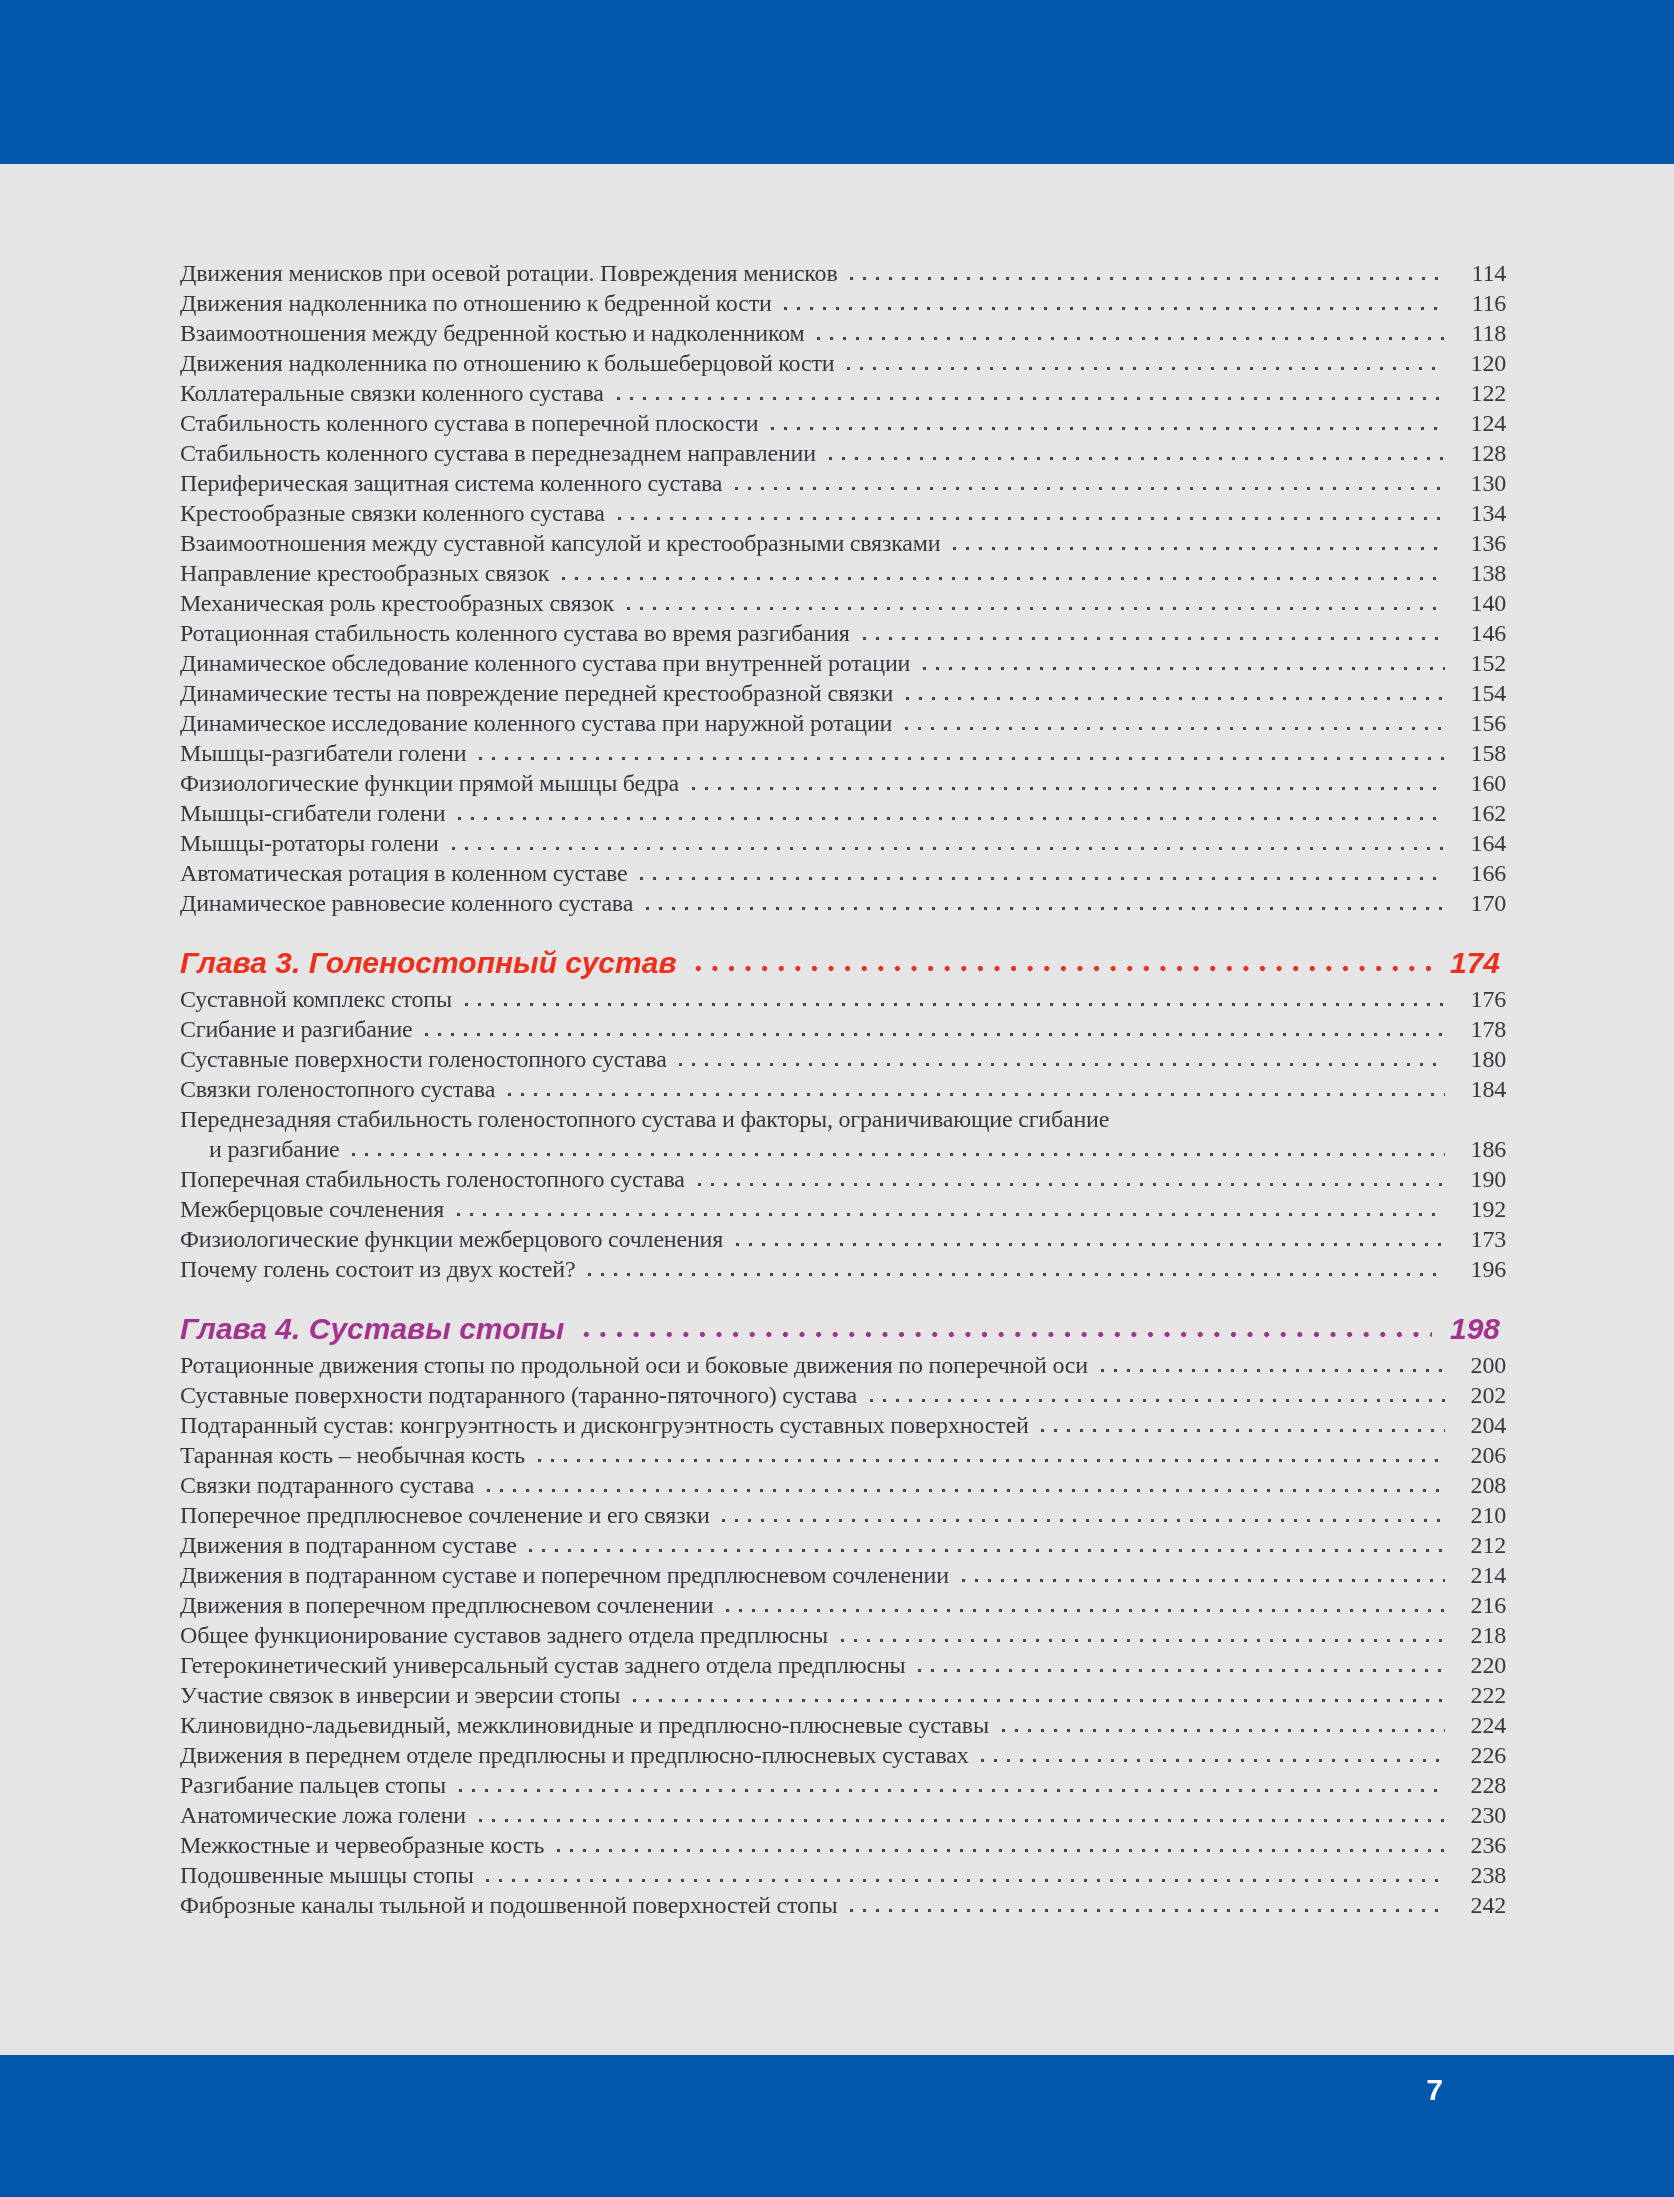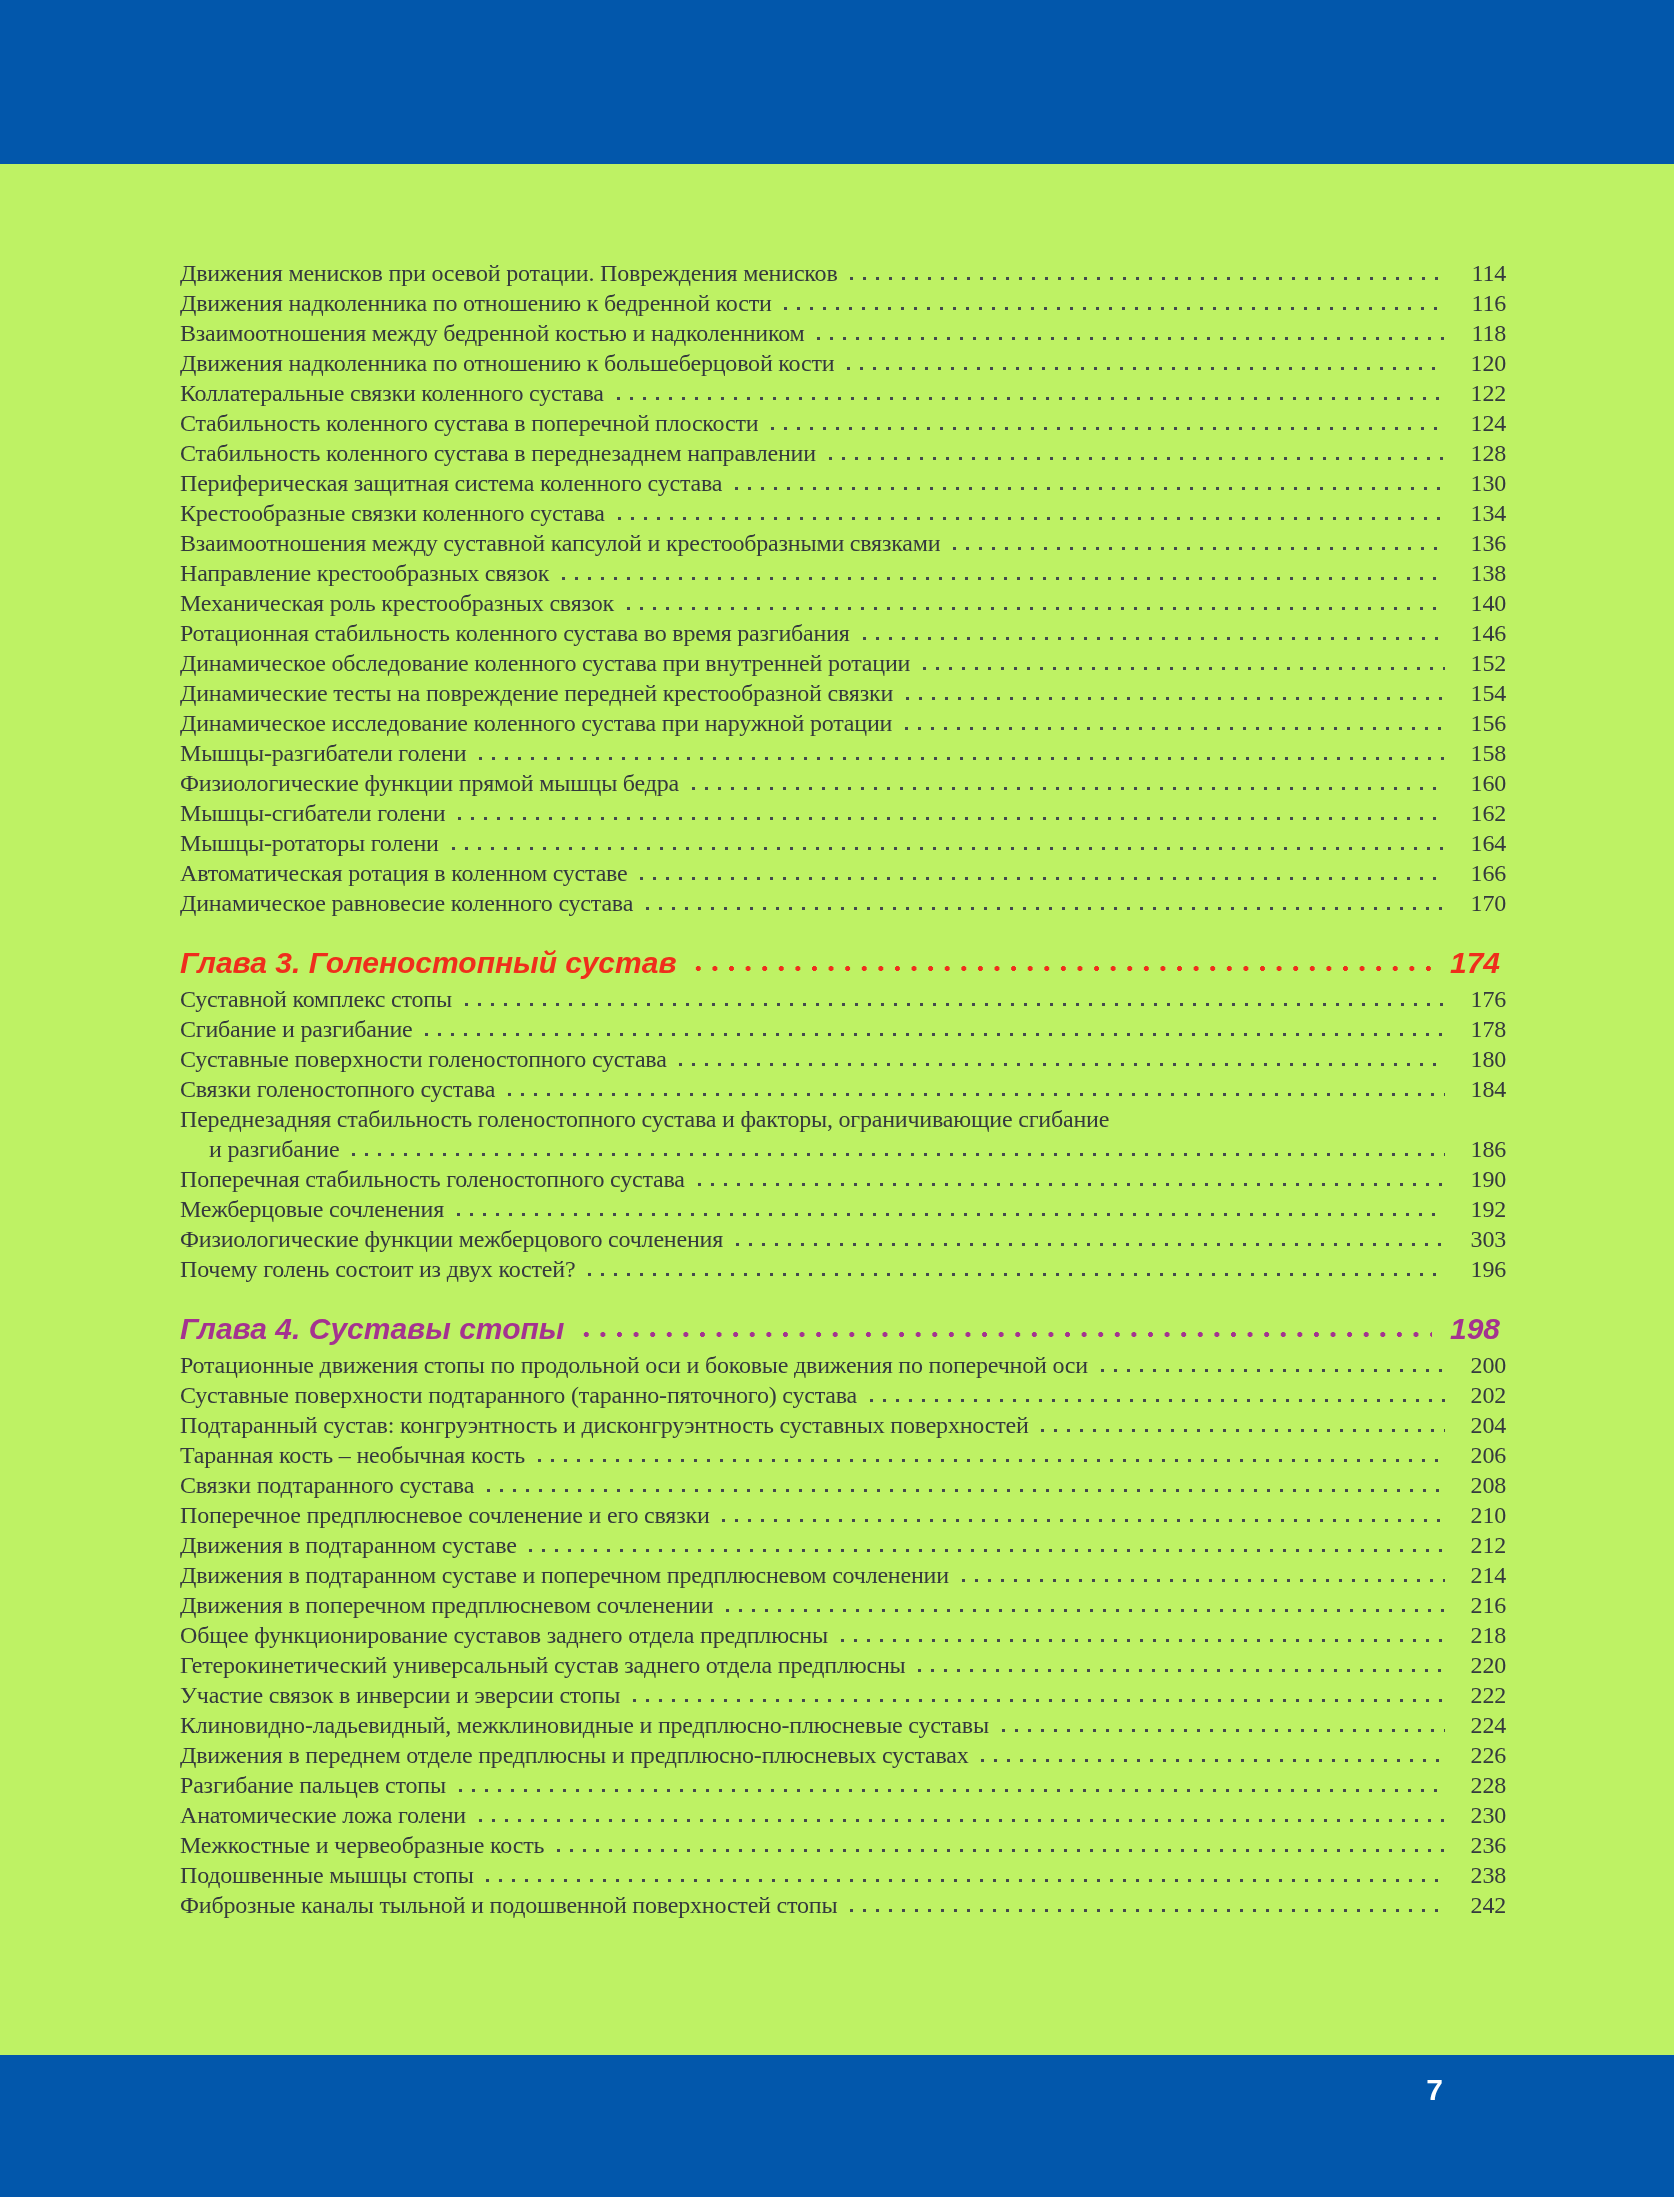--- a/index.html
+++ b/index.html
@@ -1,20 +1,20 @@
 <!DOCTYPE html>
 <html lang="ru"><head>
 <meta charset="utf-8">
 <style>
   * { margin:0; padding:0; box-sizing:border-box; }
   html,body { background:#ffffff; }
   .page {
     position:relative;
     width:1675px; height:2197px;
-    background:#bef264;
+    background:#e5e5e5;
     font-family:"Liberation Serif", serif;
     overflow:hidden;
   }
   .topbar {
     position:absolute; top:0; left:0;
     width:1675px; height:164px;
     background:#0257AB;
   }
   .bottombar {
     position:absolute; left:0; bottom:0;
@@ -238,21 +238,21 @@
           <span class="pg">190</span>
         </div>
         <div class="row">
           <span class="title">Межберцовые сочленения</span>
           <span class="leader"></span>
           <span class="pg">192</span>
         </div>
         <div class="row">
           <span class="title">Физиологические функции межберцового сочленения</span>
           <span class="leader"></span>
-          <span class="pg">303</span>
+          <span class="pg">173</span>
         </div>
         <div class="row">
           <span class="title">Почему голень состоит из двух костей?</span>
           <span class="leader"></span>
           <span class="pg">196</span>
         </div>
         <div class="row chapter" style="color: rgb(164, 51, 144);">
           <span class="title">Глава 4. Суставы стопы</span>
           <span class="leader"></span>
           <span class="pg">198</span>

